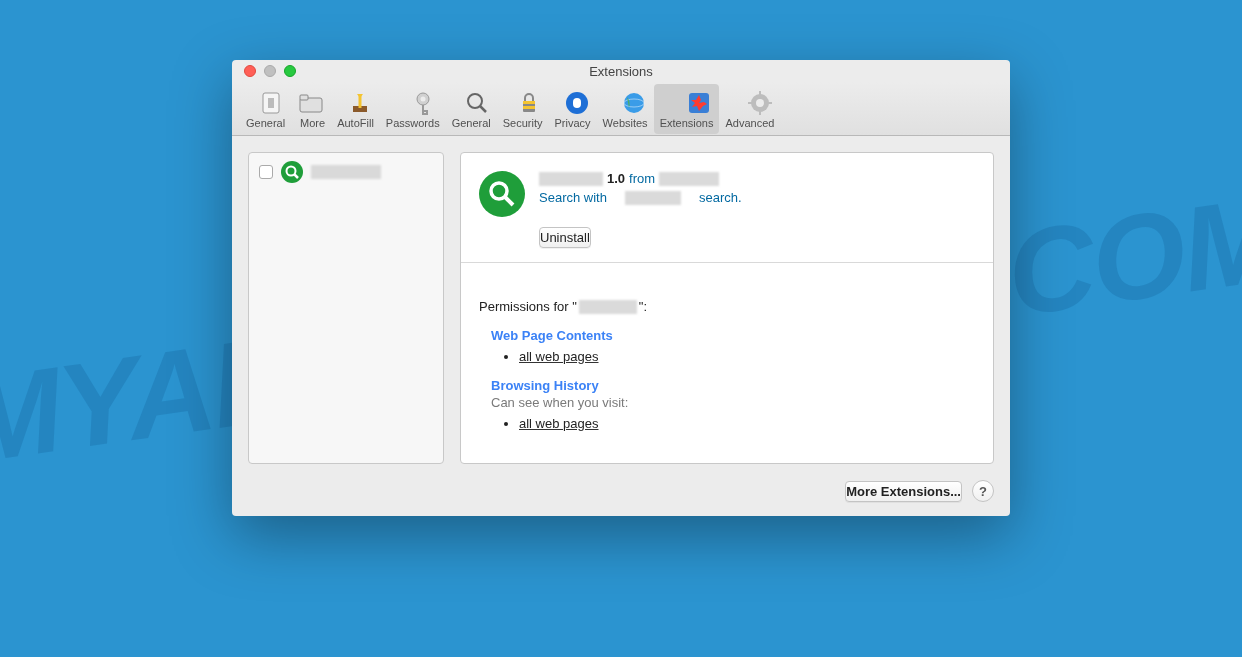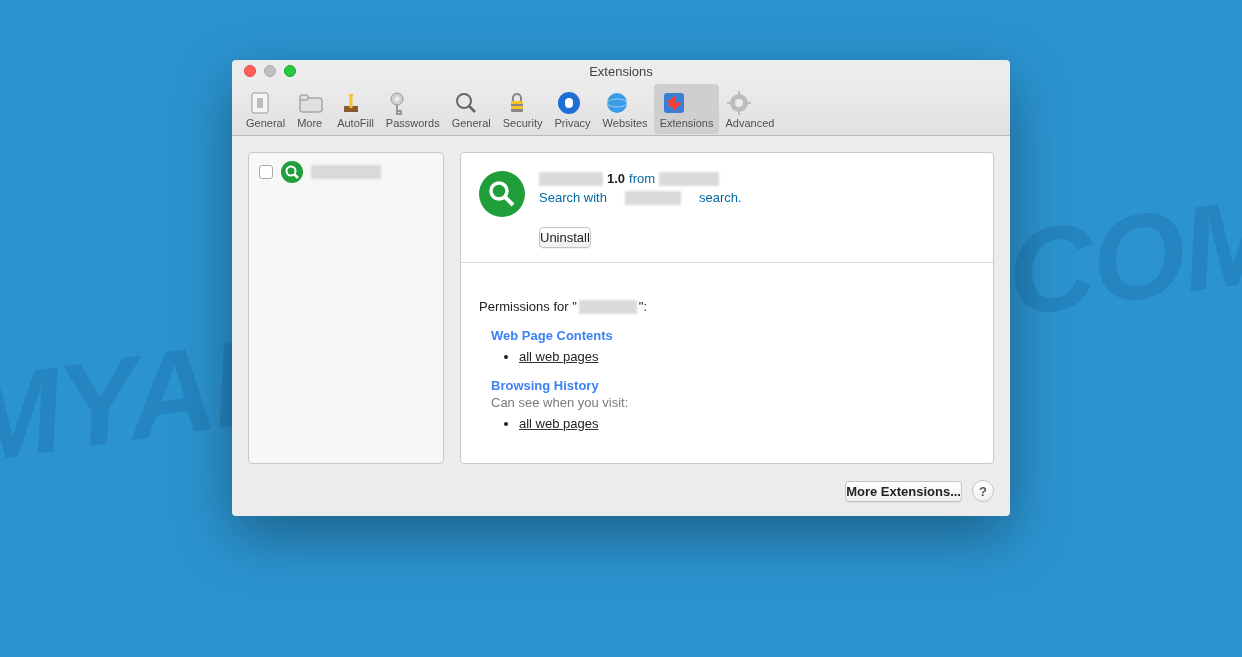--- a/index.html
+++ b/index.html
@@ -63,21 +63,21 @@
       height: 54px;
       border-bottom: 1px solid #b8b8b8;
       background: linear-gradient(#ececec, #e0e0e0);
       display: flex;
       align-items: center;
       padding: 0 8px;
     }
     .toolbar-item {
       display: flex;
       flex-direction: column;
-      align-items: flex-start;
+      align-items: flex-end;
       justify-content: center;
       padding: 2px 6px 1px;
       border-radius: 4px;
       cursor: pointer;
       height: 50px;
     }
     .toolbar-item.selected { background: #cfcfcf; }
     .toolbar-icon { width: 28px; height: 28px; display: flex; align-items: center; justify-content: center; }
     .toolbar-label { font-size: 11px; color: #505050; margin-top: 0px; }
     .content {

